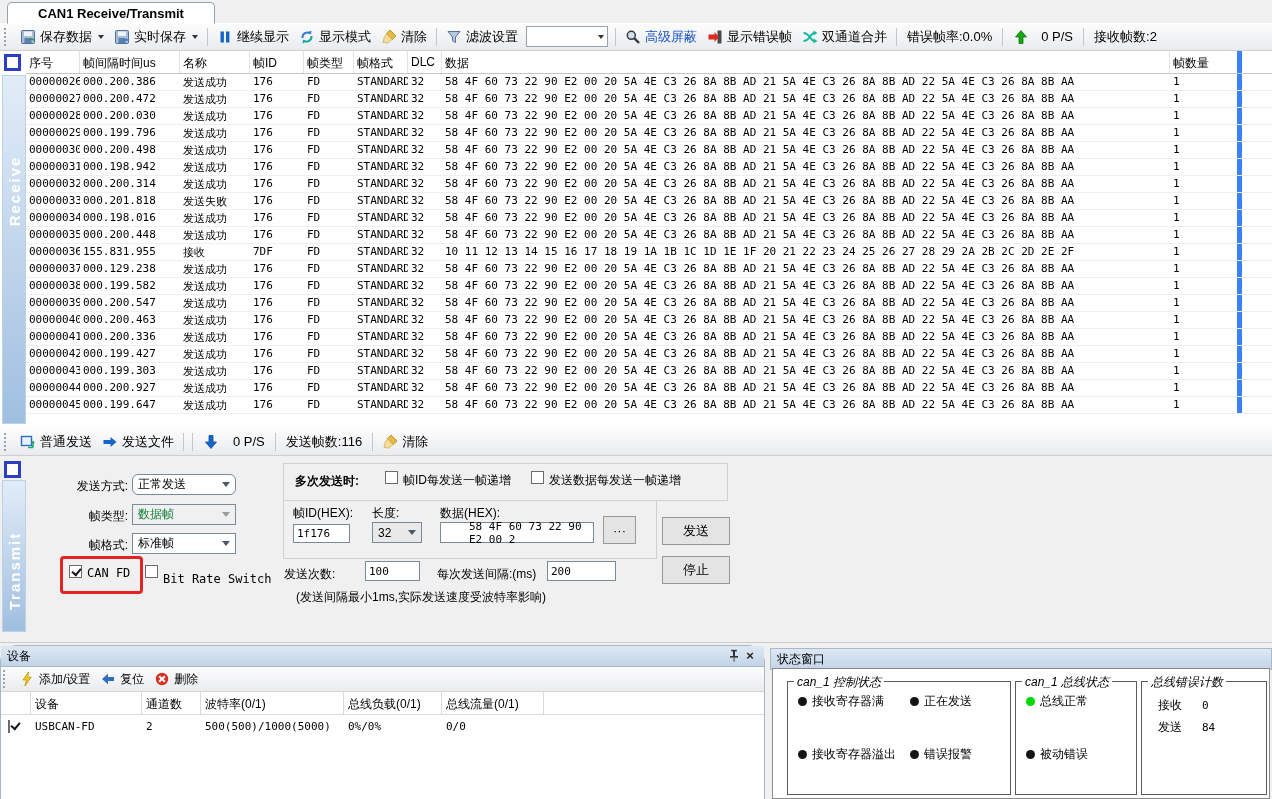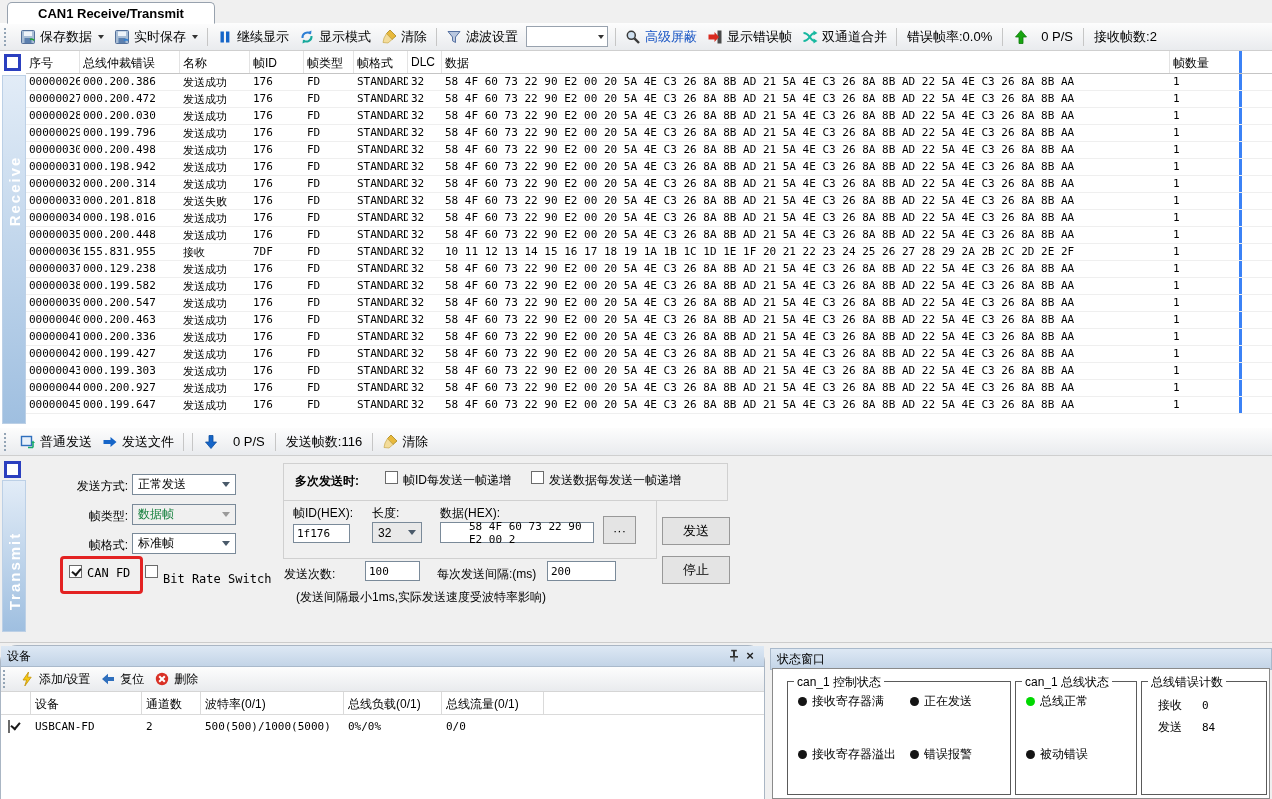--- a/index.html
+++ b/index.html
@@ -30,21 +30,21 @@
   .sidecol{position:absolute;left:0;top:0;width:26px;height:100%;}
   .cornersq{position:absolute;left:4px;top:3px;width:11px;height:11px;background:#fff;border:3px solid #2b3fbf;}
   .vstrip{position:absolute;left:2px;width:22px;background:linear-gradient(180deg,#e2ecf7,#9fbfe0);border:1px solid #bcd0e6;}
   .vtext{position:absolute;left:50%;white-space:nowrap;transform:translate(-50%,-50%) rotate(-90deg);
          color:#fff;font-weight:bold;font-size:15px;letter-spacing:2px;}
   .rxtable{position:absolute;left:26px;top:0;right:0;height:100%;}
   .thead{display:flex;height:22px;background:#fff;border-bottom:1px solid #c5c5c5;}
   .th{padding:4px 3px 0 3px;font-size:12px;border-right:1px solid #e3e3e3;white-space:nowrap;overflow:hidden;box-sizing:border-box;}
   .trow{display:flex;height:16px;border-bottom:1px solid #efefef;font-family:"DejaVu Sans Mono","Liberation Mono",monospace;font-size:11px;}
   .tcell{padding:1px 3px 0 3px;white-space:nowrap;overflow:hidden;box-sizing:border-box;}
-  .c0{width:54px}.c1{width:100px}.c2{width:70px}.c3{width:54px}.c4{width:50px}.c5{width:54px}.c6{width:34px}.c7{width:728px}.c8{width:72px;border-right:3px solid #3b82f6}
+  .c0{width:54px}.c1{width:100px}.c2{width:70px}.c3{width:54px}.c4{width:50px}.c5{width:54px}.c6{width:34px}.c7{width:728px}.c8{width:72px;border-right:5px solid #3b82f6}
 
   
   .txarea{position:absolute;top:456px;left:0;right:0;height:186px;background:#f0f0f0;border-bottom:1px solid #cccccc;}
   .lbl{position:absolute;font-size:12px;white-space:nowrap;}
   .lblr{text-align:right;}
   .grpbox{position:absolute;border:1px solid #d0d0d0;}
   .sel{position:absolute;height:21px;border:1px solid #7a8a99;background:#fff;display:flex;align-items:center;
        justify-content:space-between;padding:0 5px;font-size:12px;box-sizing:border-box;}
   .sel .chev{width:0;height:0;border-left:4px solid transparent;border-right:4px solid transparent;border-top:5px solid #4a5a6a;}
   .sel.disabled{background:#f0f0f0;color:#15803d;}
@@ -72,21 +72,21 @@
   .dth{padding:4px 4px 0 4px;border-right:1px solid #dadada;font-size:12px;box-sizing:border-box;white-space:nowrap;overflow:hidden;}
   .dtrow{display:flex;height:22px;align-items:center;font-family:"DejaVu Sans Mono","Liberation Mono",monospace;font-size:11px;}
   .dtd{padding:0 4px;box-sizing:border-box;white-space:nowrap;overflow:hidden;}
   .d0{width:30px}.d1{width:111px}.d2{width:59px}.d3{width:143px}.d4{width:98px}.d5{width:102px}
   .rowcb{position:relative;width:13px;height:13px;border:1px solid #6b6b6b;background:#fff;margin-left:7px;box-sizing:border-box;}
   .rowcb.checked::after{content:'';position:absolute;left:2px;top:2px;width:7px;height:4px;
        border-left:2px solid #1a1a1a;border-bottom:2px solid #1a1a1a;transform:rotate(-50deg);}
 
   .statbody{position:absolute;top:20px;left:2px;right:2px;bottom:0;background:#fff;border:1px solid #8a8a8a;}
   .grp{position:absolute;border:1px solid #5a5a5a;background:#fff;}
-  .grp-t{position:absolute;top:-8px;left:6px;background:#fff;padding:0 3px;font-size:12px;white-space:nowrap;}
+  .grp-t{position:absolute;top:-8px;left:6px;background:#fff;padding:0 3px;font-size:12px;white-space:nowrap;font-style:italic;}
   .cols{display:flex;padding-top:10px;}
   .scol{display:flex;flex-direction:column;gap:34px;}
   .sitem{display:flex;align-items:center;gap:5px;height:19px;font-size:12px;padding-left:10px;white-space:nowrap;}
   .dot{width:9px;height:9px;border-radius:50%;flex:0 0 9px;}
   .dot.on{background:#00d800;}
   .dot.off{background:#141414;}
   .erow{display:flex;height:22px;align-items:center;padding-left:16px;font-size:12px;}
   .erow .el{width:44px;}
   .erow .ev{font-family:"DejaVu Sans Mono","Liberation Mono",monospace;font-size:11px;}
 </style>
@@ -201,21 +201,21 @@
   <div class="rxarea">
     <div class="sidecol">
       <span class="cornersq"></span>
       <div class="vstrip" style="top:24px;bottom:4px;">
         <span class="vtext" style="top:115px;">Receive</span>
       </div>
     </div>
     <div class="rxtable">
       <div class="thead">
         <div class="th c0">序号</div>
-        <div class="th c1">总线仲裁错误</div>
+        <div class="th c1">帧间隔时间us</div>
         <div class="th c2">名称</div>
         <div class="th c3">帧ID</div>
         <div class="th c4">帧类型</div>
         <div class="th c5">帧格式</div>
         <div class="th c6">DLC</div>
         <div class="th c7">数据</div>
         <div class="th c8">帧数量</div>
       </div>
       <div class="tbody">
           <div class="trow">
@@ -484,21 +484,21 @@
 
   <div class="txarea">
     <div class="sidecol">
       <span class="cornersq" style="top:5px;"></span>
       <div class="vstrip" style="top:24px;bottom:10px;">
         <span class="vtext" style="top:90px;">Transmit</span>
       </div>
     </div>
 
     <div class="lbl lblr" style="left:55px;top:22px;width:73px;">发送方式:</div>
-    <div class="sel" style="left:132px;top:18px;width:104px;">
+    <div class="sel" style="left:132px;top:18px;width:104px;border-radius:6px;">
       <span>正常发送</span>
         <span class="chev"></span>
     </div>
     <div class="lbl lblr" style="left:55px;top:52px;width:73px;">帧类型:</div>
     <div class="sel disabled" style="left:132px;top:48px;width:104px;">
       <span>数据帧</span>
         <span class="chev" style="border-top-color:#9a9a9a;"></span>
     </div>
     <div class="lbl lblr" style="left:55px;top:81px;width:73px;">帧格式:</div>
     <div class="sel" style="left:132px;top:77px;width:104px;">

